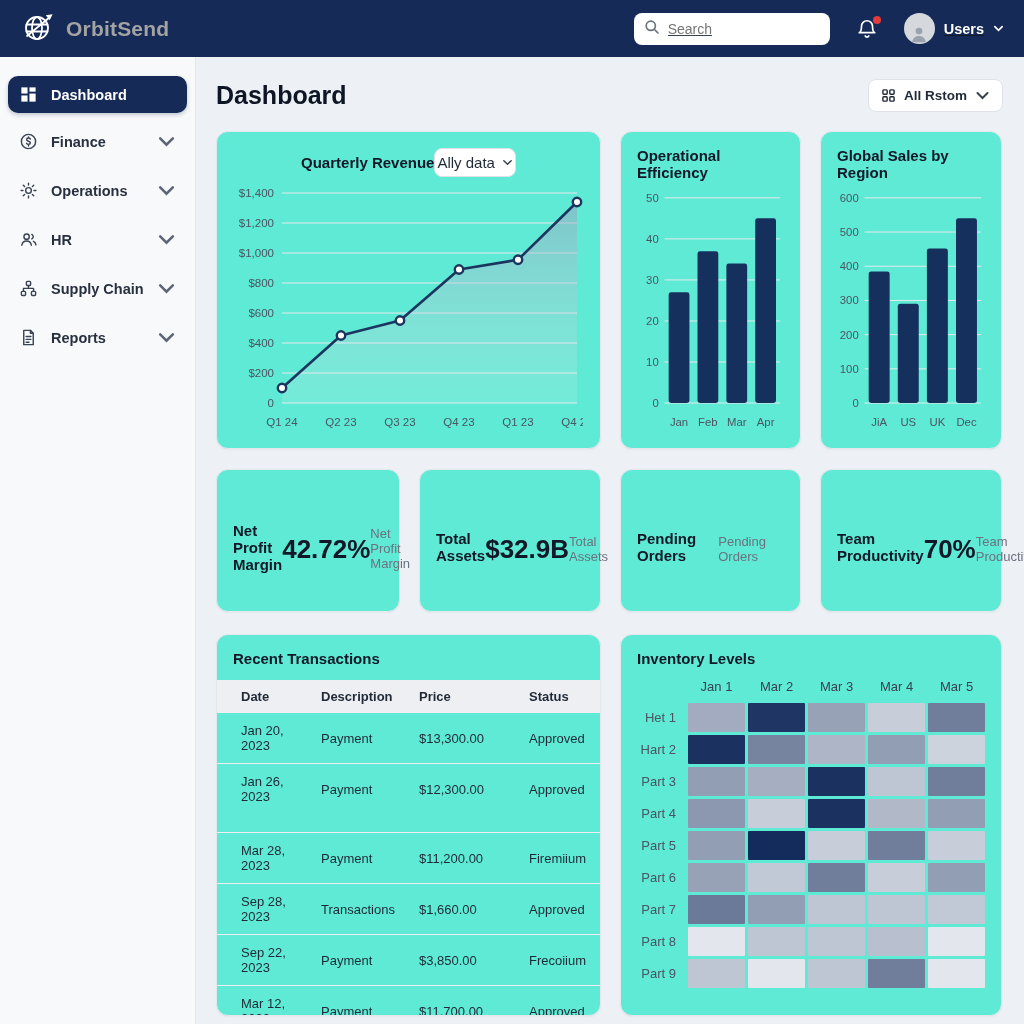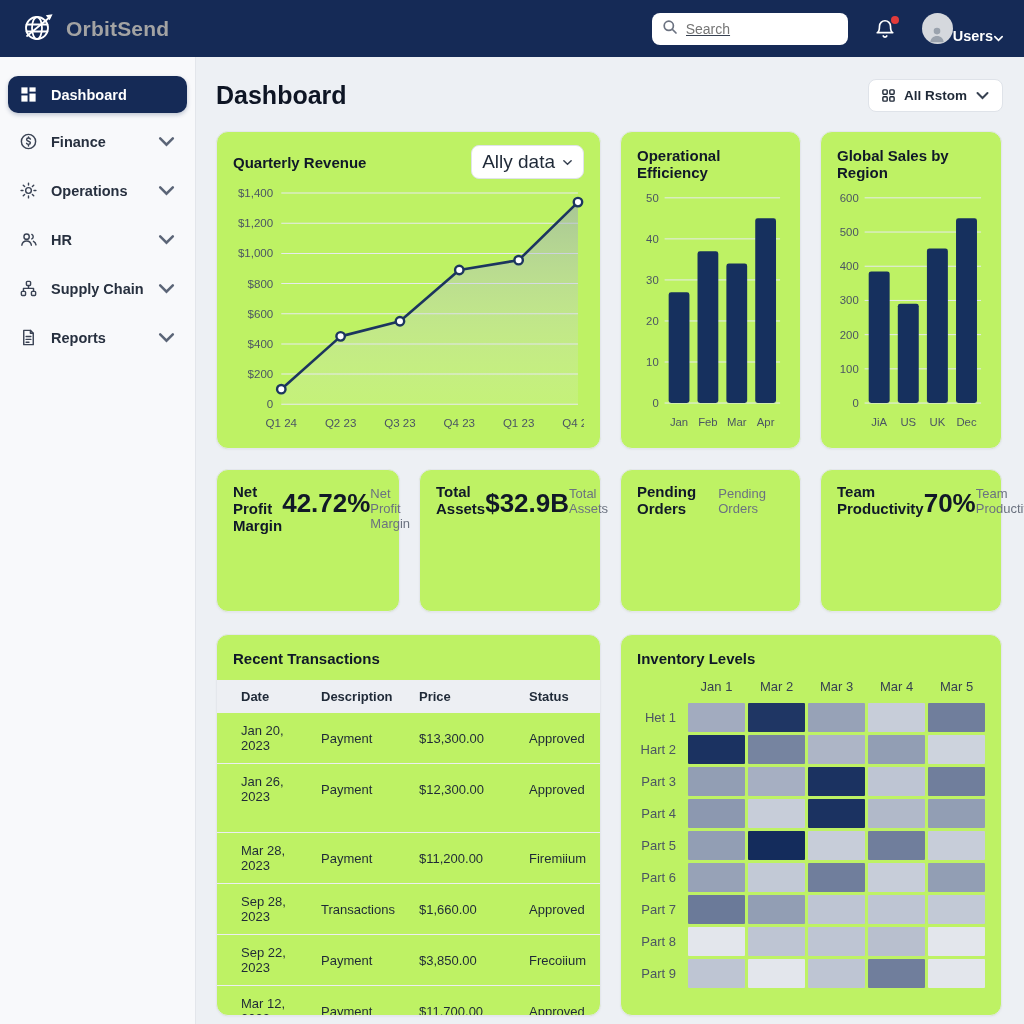--- a/index.html
+++ b/index.html
@@ -23,21 +23,21 @@
     display:flex; align-items:center; gap:8px; padding:0 10px; margin-right:14px;
   }
   .searchbox svg { width:16px; height:16px; flex:none; }
   .searchbox input {
     border:none; outline:none; width:100%; font-size:14px; color:#374151;
     font-family:"Liberation Sans", sans-serif; background:transparent;text-decoration:underline;
   }
   .bell-wrap { position:relative; margin-right:14px; cursor:pointer; }
   .bell-wrap svg { width:22px; height:22px; display:block; }
   .bell-dot { position:absolute; top:-2px; right:-3px; width:8px; height:8px; border-radius:50%; background:#e23b3b; }
-  .userchip { display:flex; align-items:flex-end; cursor:pointer; }
+  .userchip { display:flex; align-items:center; gap:9px; cursor:pointer;text-decoration:underline; }
   .avatar { width:31px; height:31px; border-radius:50%; background:#d5d8dd; display:flex; align-items:flex-end; justify-content:center; overflow:hidden; }
   .avatar svg { width:20px; height:20px; }
   .user-label { color:#fff; font-size:14.5px; font-weight:600; }
   .chev { width:11px; height:11px; }
   
   .shell { display:flex; height:967px; }
   .sidebar {
     width:196px; flex:none; background:#f8f9fb; border-right:1px solid #e3e6eb;
     padding:19px 8px 0 8px;
   }
@@ -61,29 +61,30 @@
     display:flex; align-items:center; gap:8px; background:#fff; border:1px solid #dfe3e9;
     border-radius:8px; padding:8px 12px; font-size:13.5px; font-weight:600; color:#1f2937;
     cursor:pointer;
   }
   .filter-btn svg { width:15px; height:15px; }
   
   .row1 { display:grid; grid-template-columns:385px 181px 182px; gap:19px; margin-top:19px; }
   .row2 { display:grid; grid-template-columns:184px 182px 181px 182px; gap:19px; margin-top:20px; }
   .row3 { display:grid; grid-template-columns:385px 382px; gap:19px; margin-top:22px; }
   .card {
-    background:#bef264; border:1px solid #e4e7ec; border-radius:12px;
+    background:#5eead4; border:1px solid #e4e7ec; border-radius:12px;
     box-shadow:0 1px 2px rgba(16,24,40,.04);
+    align-items:center;
   }
   .chart-card { height:318px; padding:15px 16px; display:flex; flex-direction:column; }
   .card-title { font-size:15px; font-weight:700; color:#101828; }
   .chart-head { display:flex; align-items:center; justify-content:space-between; margin-bottom:6px; min-height:30px; }
   .mini-select {
     display:flex; align-items:center; gap:7px; border:1px solid #dfe3e9; border-radius:8px;
-    padding:5px 10px; font-size:19px; font-weight:500; color:#1f2937; background:#fff; cursor:pointer;
+    padding:5px 2px; font-size:15px; font-weight:500; color:#1f2937; background:#fff; cursor:pointer;
   }
   .chart-body { flex:1; }
   .chart-body svg { display:block; width:100%; height:100%; }
   
   .kpi-card { height:143px; padding:13px 16px 0 16px; display:flex; flex-direction:row; }
   .kpi-title { font-size:15px; font-weight:700; color:#101828; }
   .kpi-value { font-size:26px; font-weight:800; color:#111827; margin-top:5px; }
   .kpi-sub { font-size:13px; color:#6b7280; margin-top:3px; }
   .kpi-spark { flex:1; margin-top:2px; }
   .kpi-spark svg { display:block; width:100%; height:100%; }

